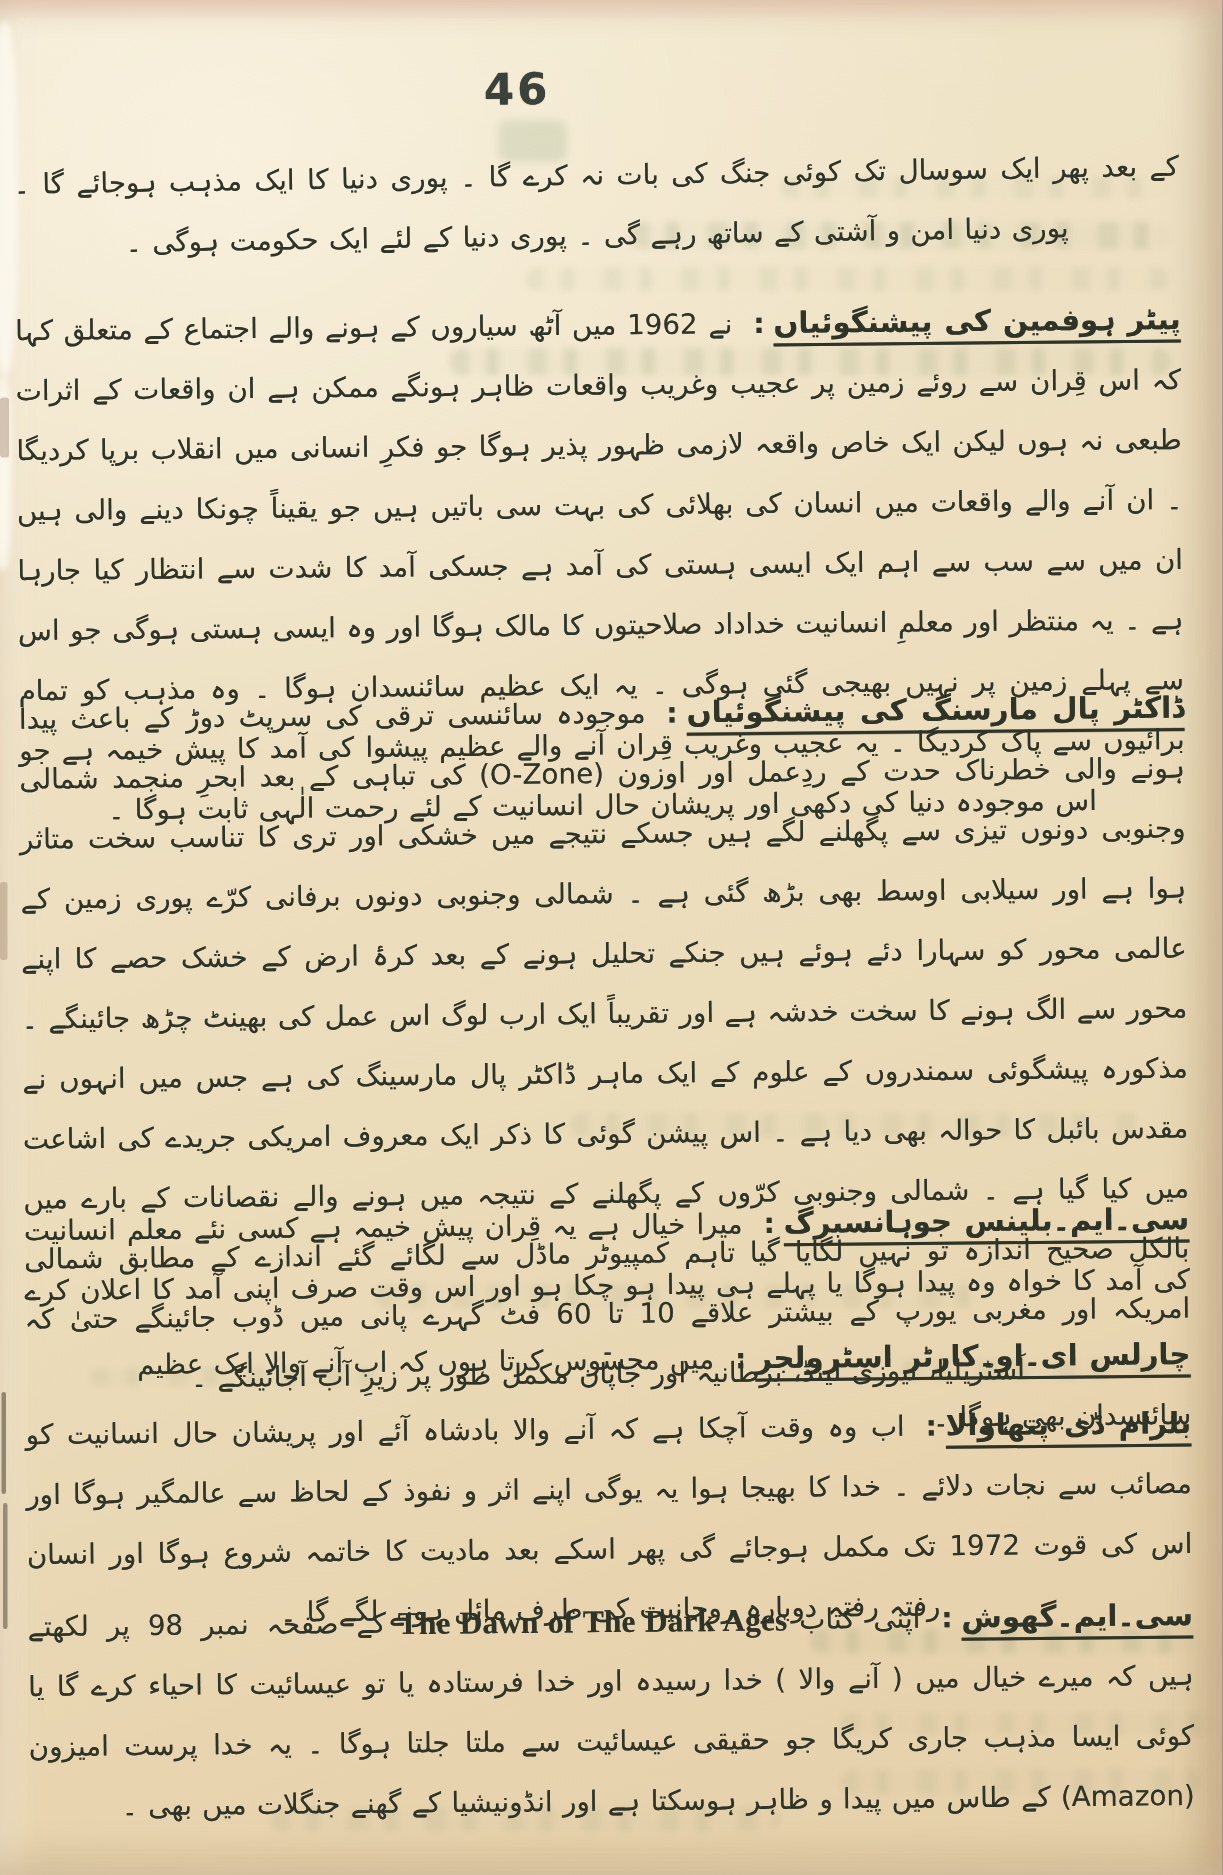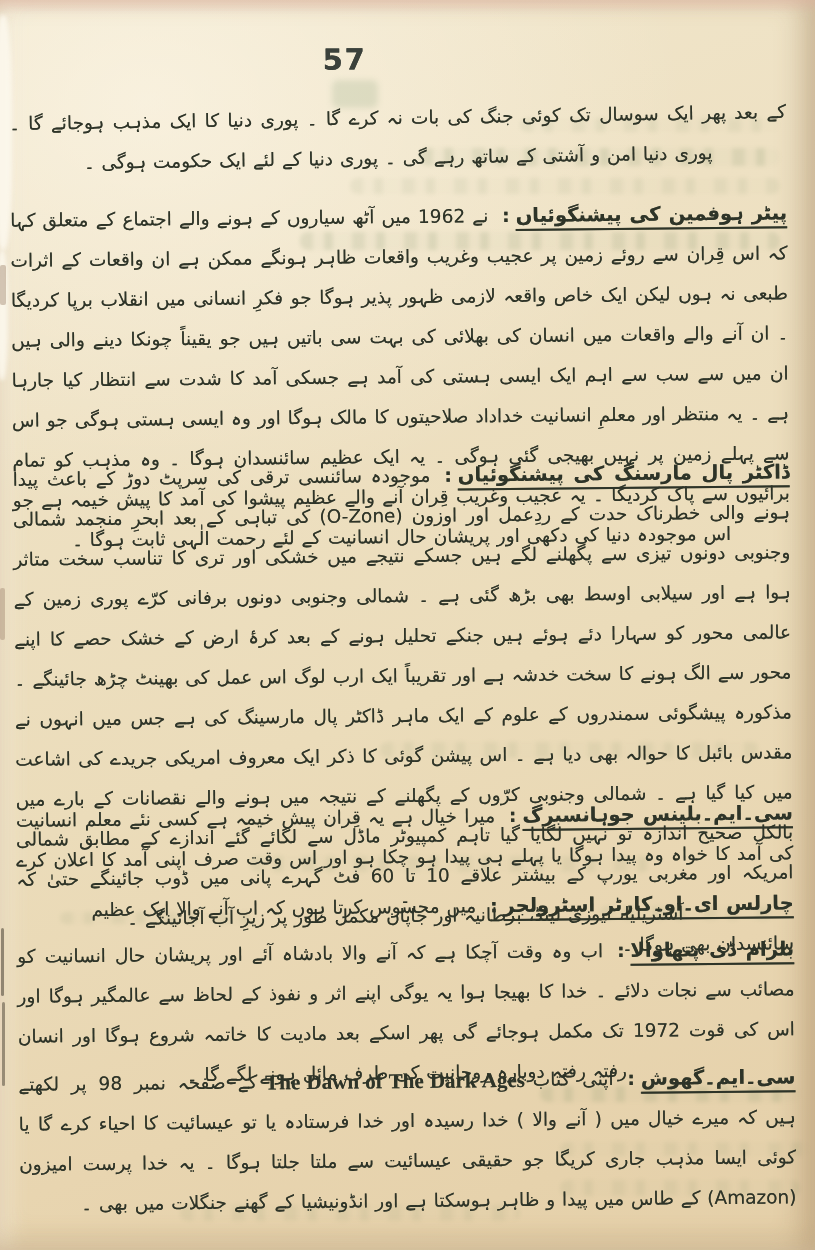--- a/index.html
+++ b/index.html
@@ -93,21 +93,21 @@
   <div class="smudge light" style="left:250px;top:856px;width:400px;height:16px;"></div>
   <div class="smudge light" style="left:600px;top:906px;width:180px;height:14px;"></div>
   <div class="smudge light" style="left:60px;top:912px;width:200px;height:12px;"></div>
   <div class="smudge" style="left:540px;top:1086px;width:260px;height:16px;"></div>
   <div class="smudge light" style="left:560px;top:1142px;width:250px;height:14px;"></div>
   <div class="smudge light" style="left:560px;top:1180px;width:240px;height:16px;"></div>
   <div class="smudge light" style="left:180px;top:1205px;width:340px;height:16px;"></div>
 
   <div class="text-layer">
 
-    <div class="page-number">57</div>
+    <div class="page-number">46</div>
 
     <div class="para intro last-center">
       <span>کے بعد پھر ایک سوسال تک کوئی جنگ کی بات نہ کرے گا ۔ پوری دنیا کا ایک مذہب ہوجائے گا ۔ پوری دنیا امن و آشتی کے ساتھ رہے گی ۔ پوری دنیا کے لئے ایک حکومت ہوگی ۔</span>
     </div>
 
     <div class="para sect-1 last-center">
       <span class="heading">پیٹر ہوفمین کی پیشنگوئیاں</span><span class="colon">:</span><span>نے 1962 میں آٹھ سیاروں کے ہونے والے اجتماع کے متعلق کہا کہ اس قِران سے روئے زمین پر عجیب وغریب واقعات ظاہر ہونگے ممکن ہے ان واقعات کے اثرات طبعی نہ ہوں لیکن ایک خاص واقعہ لازمی ظہور پذیر ہوگا جو فکرِ انسانی میں انقلاب برپا کردیگا ۔ ان آنے والے واقعات میں انسان کی بھلائی کی بہت سی باتیں ہیں جو یقیناً چونکا دینے والی ہیں ان میں سے سب سے اہم ایک ایسی ہستی کی آمد ہے جسکی آمد کا شدت سے انتظار کیا جارہا ہے ۔ یہ منتظر اور معلمِ انسانیت خداداد صلاحیتوں کا مالک ہوگا اور وہ ایسی ہستی ہوگی جو اس سے پہلے زمین پر نہیں بھیجی گئی ہوگی ۔ یہ ایک عظیم سائنسدان ہوگا ۔ وہ مذہب کو تمام برائیوں سے پاک کردیگا ۔ یہ عجیب وغریب قِران آنے والے عظیم پیشوا کی آمد کا پیش خیمہ ہے جو اس موجودہ دنیا کی دکھی اور پریشان حال انسانیت کے لئے رحمت الٰہی ثابت ہوگا ۔</span>
     </div>
 
     <div class="para sect-2 last-center">

